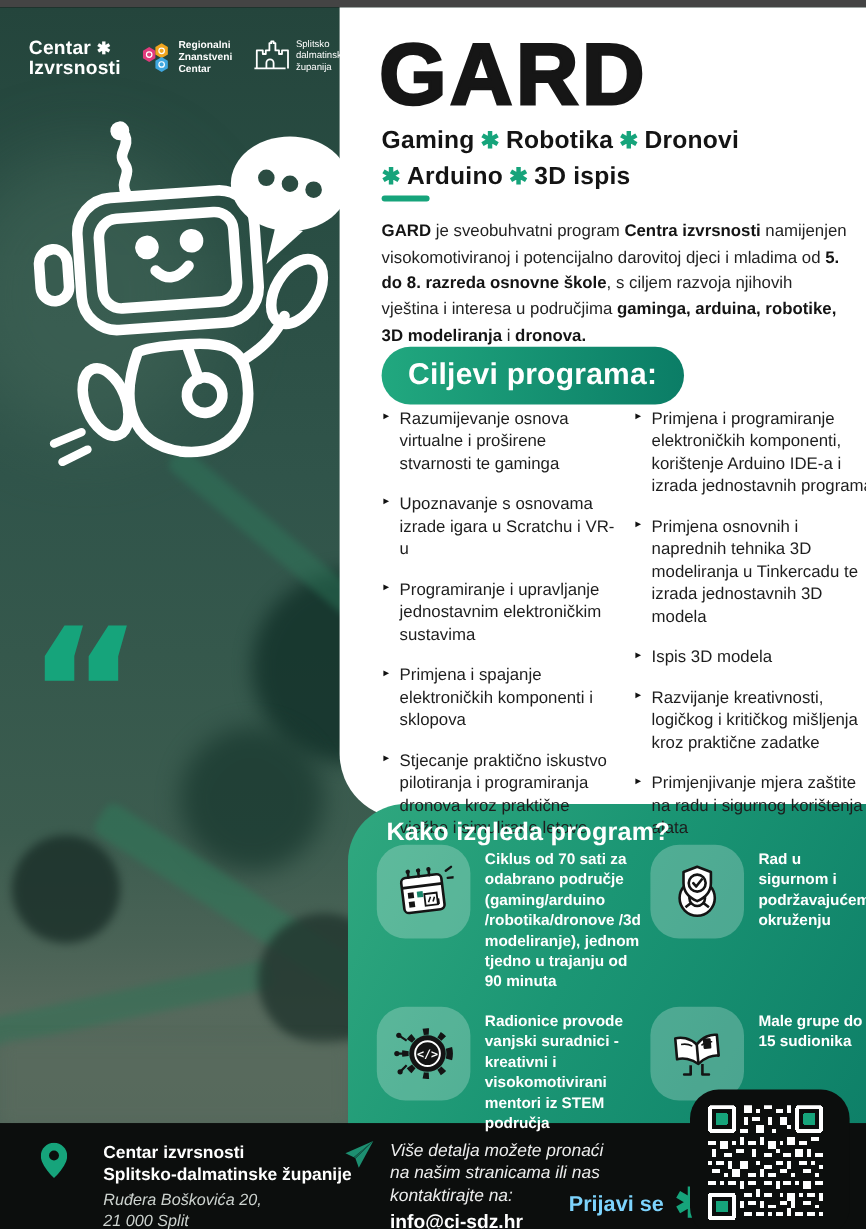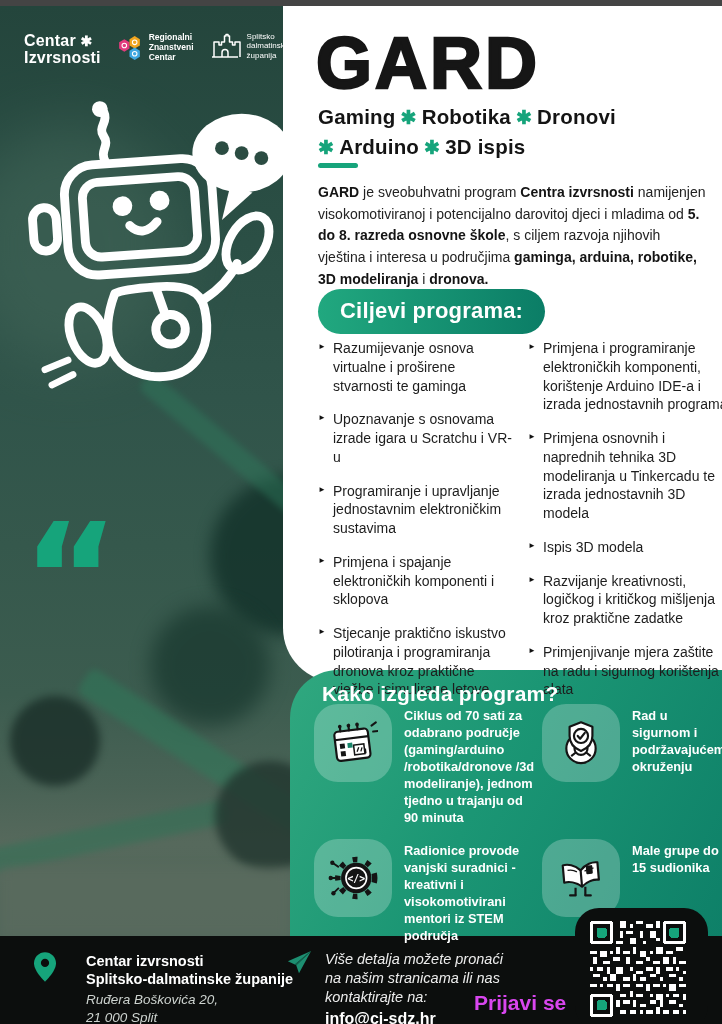--- a/index.html
+++ b/index.html
@@ -50,21 +50,21 @@
   
   .gard-title{ position:absolute; left:316px; top:16px; font-size:72px; font-weight:bold; color:#161616;
     letter-spacing:3px; -webkit-text-stroke:2.5px #161616; }
   .tagline{ position:absolute; left:318px; top:96px; font-size:20.5px; font-weight:bold; color:#141414;
     line-height:1.42; letter-spacing:.2px; width:390px;}
   .tagline .ast{ color:#16a47b; padding:0 5px; font-size:19px;}
   .green-bar{ position:absolute; left:318px; top:157px; width:40px; height:5px; background:#16a47b; border-radius:3px;}
   .intro{ position:absolute; left:318px; top:176px; width:392px; font-size:14px; line-height:1.55; color:#232323;}
   .intro b{ color:#141414; }
   .badge{ position:absolute; left:318px; top:283px; display:inline-block; color:#fff; font-weight:bold;
-    font-size:22px; padding:9px 22px 10px; border-radius:24px;
+    font-size:25px; padding:9px 22px 10px; border-radius:24px;
     background:linear-gradient(90deg,#21a87f 0%,#0b7d66 100%); letter-spacing:.2px;}
   .goals{ position:absolute; left:318px; top:333px; display:flex; gap:14px; }
   .goals ul{ list-style:none; }
   .goals .col1{ width:196px; } .goals .col2{ width:200px; }
   .goals li{ position:relative; padding-left:15px; margin-bottom:15px; font-size:14px; line-height:1.34; color:#1d1d1d;}
   .goals li::before{ content:"►"; position:absolute; left:0; top:3px; font-size:8px; color:#111; }
 
   
   .prog-title{ position:absolute; left:322px; top:676px; color:#fff; font-size:21px; font-weight:bold; letter-spacing:.2px;}
   .prog-grid{ position:absolute; left:314px; top:698px; width:404px; display:grid;
@@ -76,21 +76,21 @@
 
   
   .f-addr{ position:absolute; left:34px; top:946px; display:flex; gap:30px; }
   .f-addr .org{ color:#fff; font-weight:bold; font-size:14.5px; line-height:1.25; }
   .f-addr .street{ color:#cdd3cf; font-style:italic; font-size:13.5px; line-height:1.3; margin-top:3px; }
   .f-contact{ position:absolute; left:286px; top:944px; display:flex; gap:13px; }
   .f-contact .msg{ color:#ececec; font-style:italic; font-size:14.5px; line-height:1.32; }
   .f-email{ display:inline-block; color:#fff; font-weight:bold; font-style:normal; font-size:16px;
     border-bottom:2px solid #16a47b; padding-bottom:2px; margin-top:3px; }
   .f-cta{ position:absolute; left:474px; top:980px; display:flex; align-items:center; gap:9px; }
-  .f-cta .lbl{ color:#d946ef; font-weight:bold; font-size:21px; }
+  .f-cta .lbl{ color:#7dd3fc; font-weight:bold; font-size:18px; }
   .f-cta .ast{ color:#16a47b; font-size:34px; font-weight:bold; line-height:1; }
   .qr-box{ position:absolute; left:575px; top:902px; width:133px; height:122px; background:#0c0e0d; border-radius:24px; }
   .qr-box svg{ position:absolute; left:15px; top:13px; }
 </style>
 </head>
 <body>
 
 <div class="page">
 
   <div class="photo">

